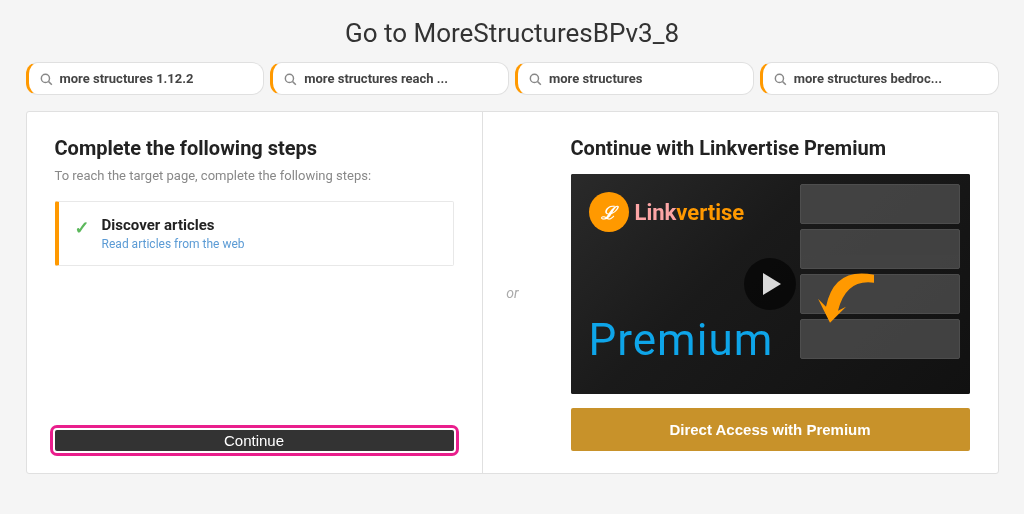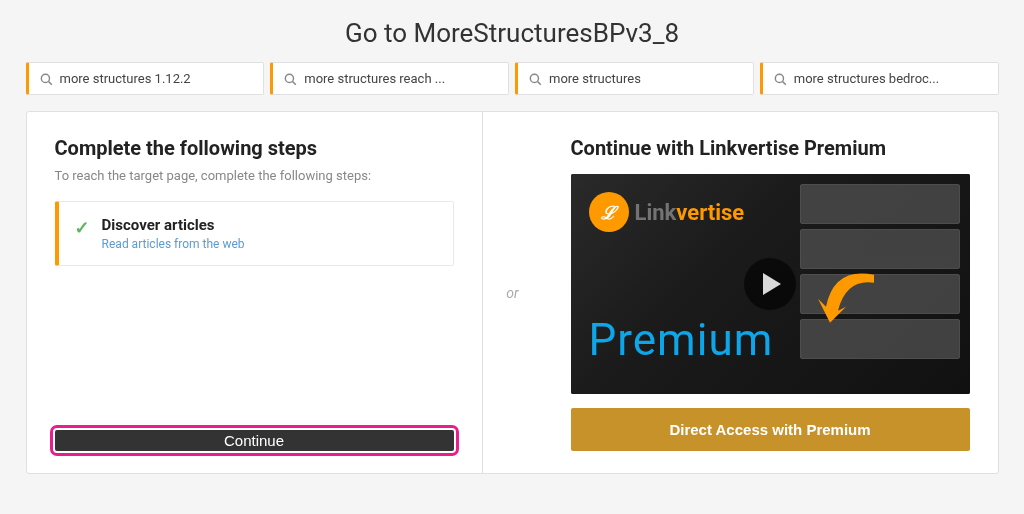--- a/index.html
+++ b/index.html
@@ -35,26 +35,27 @@
 
     .search-item {
       flex: 1;
       display: flex;
       align-items: center;
       background: #fff;
       border: 1px solid #e0e0e0;
       border-left: 3px solid #f90;
       padding: 8px 10px;
       margin-right: 6px;
-      border-radius: 2px;
+      border-radius: 12px;
       font-size: 13px;
       color: #444;
       cursor: pointer;
       white-space: nowrap;
       overflow: hidden;
+      font-weight: bold;
     }
     .search-item:last-child { margin-right: 0; }
 
     .search-icon-svg {
       width: 14px;
       height: 14px;
       margin-right: 7px;
       flex-shrink: 0;
       color: #888;
     }
@@ -211,21 +212,21 @@
       color: white;
       font-weight: 900;
       font-size: 18px;
       font-style: italic;
     }
 
     .logo-text {
       font-size: 22px;
       font-weight: 700;
     }
-    .logo-text .link-part { color: #737373; margin-top: 20px; }
+    .logo-text .link-part { color: #fca5a5; margin-top: 20px; }
     .logo-text .vertise-part { color: #f90; }
 
     .play-btn {
       position: relative;
       z-index: 2;
       width: 52px;
       height: 52px;
       background: rgba(0,0,0,0.6);
       border-radius: 50%;
       display: flex;

